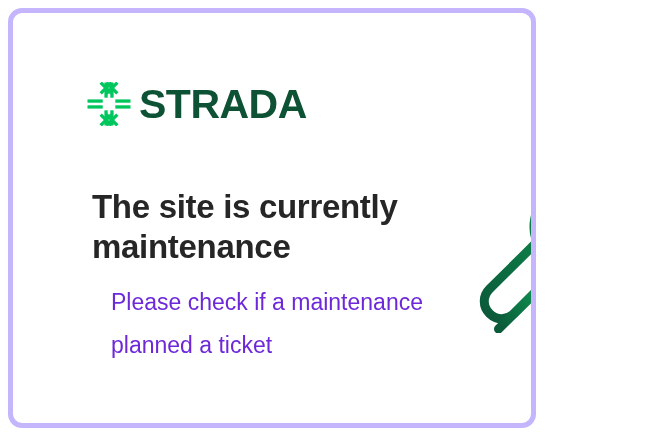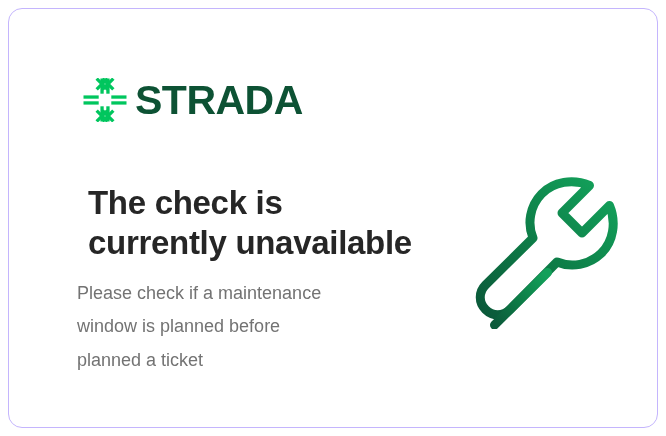--- a/index.html
+++ b/index.html
@@ -19,25 +19,25 @@
     width: 666px;
     height: 436px;
     background: #ffffff;
   }
 
   
   #card {
     position: absolute;
     left: 8px;
     top: 8px;
-    width: 650px;
+    width: 528px;
     height: 420px;
     box-sizing: border-box;
     background: #ffffff;
-    border: 1px solid #c4b5fd;
+    border: 5px solid #c4b5fd;
     border-radius: 14px;
     overflow: hidden;
   }
 
   
   #logo-lockup {
     position: absolute;
     left: 74px;
     top: 66px;
     display: flex;
@@ -70,27 +70,27 @@
     font-size: 33px;
     font-weight: bold;
     line-height: 1.22;
     letter-spacing: -0.3px;
     color: #262626;
   }
 
   
   #body-copy {
     position: absolute;
-    left: 68px;
+    left: 98px;
     top: 268px;
     width: 310px;
-    font-size: 18px;
+    font-size: 23px;
     font-weight: normal;
     line-height: 1.85;
-    color: #737373;
+    color: #6d28d9;
   }
   #body-copy .line {
     display: block;
     white-space: nowrap;
   }
 
   
   #wrench-illustration {
     position: absolute;
     left: 452px;
@@ -138,25 +138,24 @@
 
             <rect x="17.4" y="30.4" width="3.3" height="15.2" transform="rotate(45 19.05 38)"></rect>
             <rect x="23.3" y="30.4" width="3.3" height="15.2" transform="rotate(45 24.95 38)"></rect>
           </g>
         </svg>
       </span>
 
       <span id="wordmark">STRADA</span>
     </div>
 
-    <h1 id="headline">The check is currently unavailable</h1>
+    <h1 id="headline">The site is currently maintenance</h1>
 
     <div id="body-copy">
       <span class="line">Please check if a maintenance</span>
-      <span class="line">window is planned before</span>
       <span class="line">planned a ticket</span>
     </div>
 
     <div id="wrench-illustration">
       <svg viewBox="0 0 170 170" xmlns="http://www.w3.org/2000/svg" aria-hidden="true">
         <defs>
           <linearGradient id="wrenchGrad" x1="0.05" y1="1" x2="0.95" y2="0.05">
             <stop offset="0%" stop-color="#0b5a3a"></stop>
             <stop offset="45%" stop-color="#0d7a46"></stop>
             <stop offset="100%" stop-color="#13a05a"></stop>

